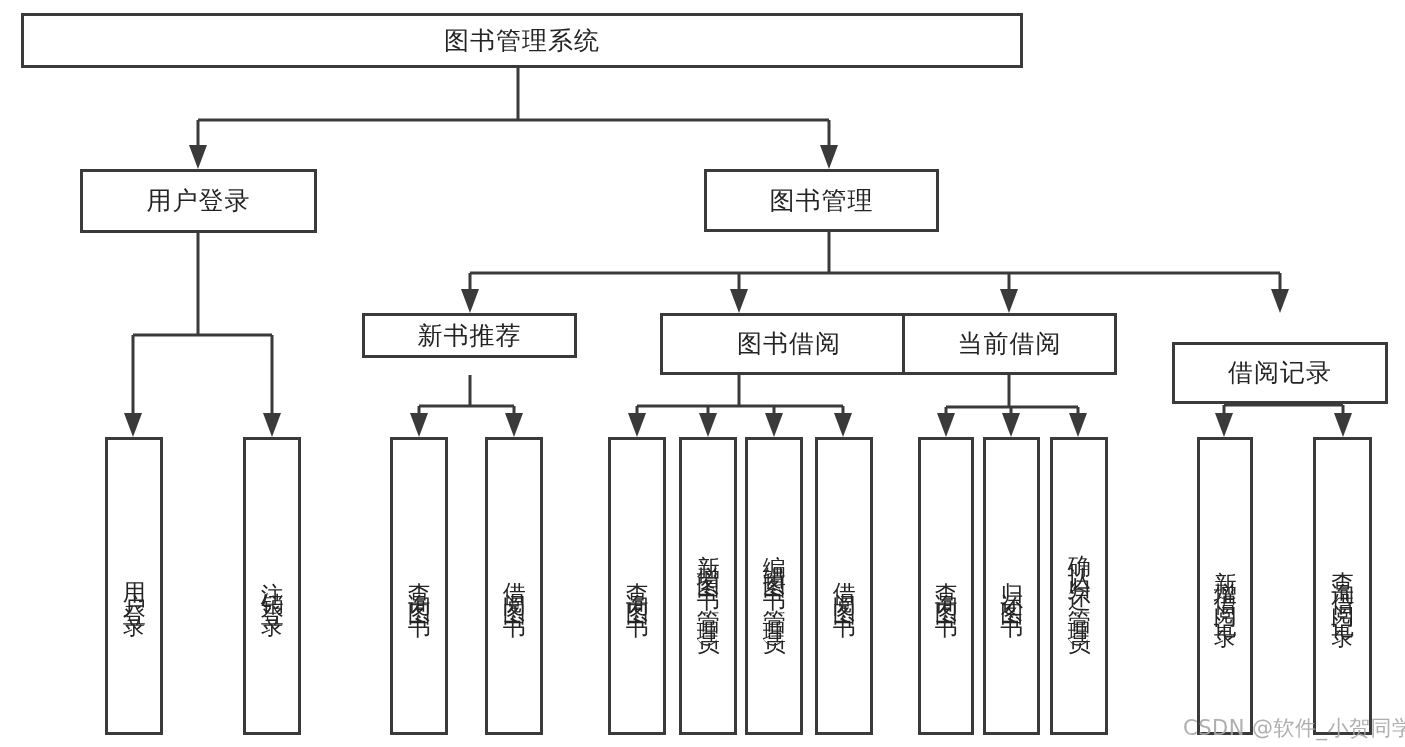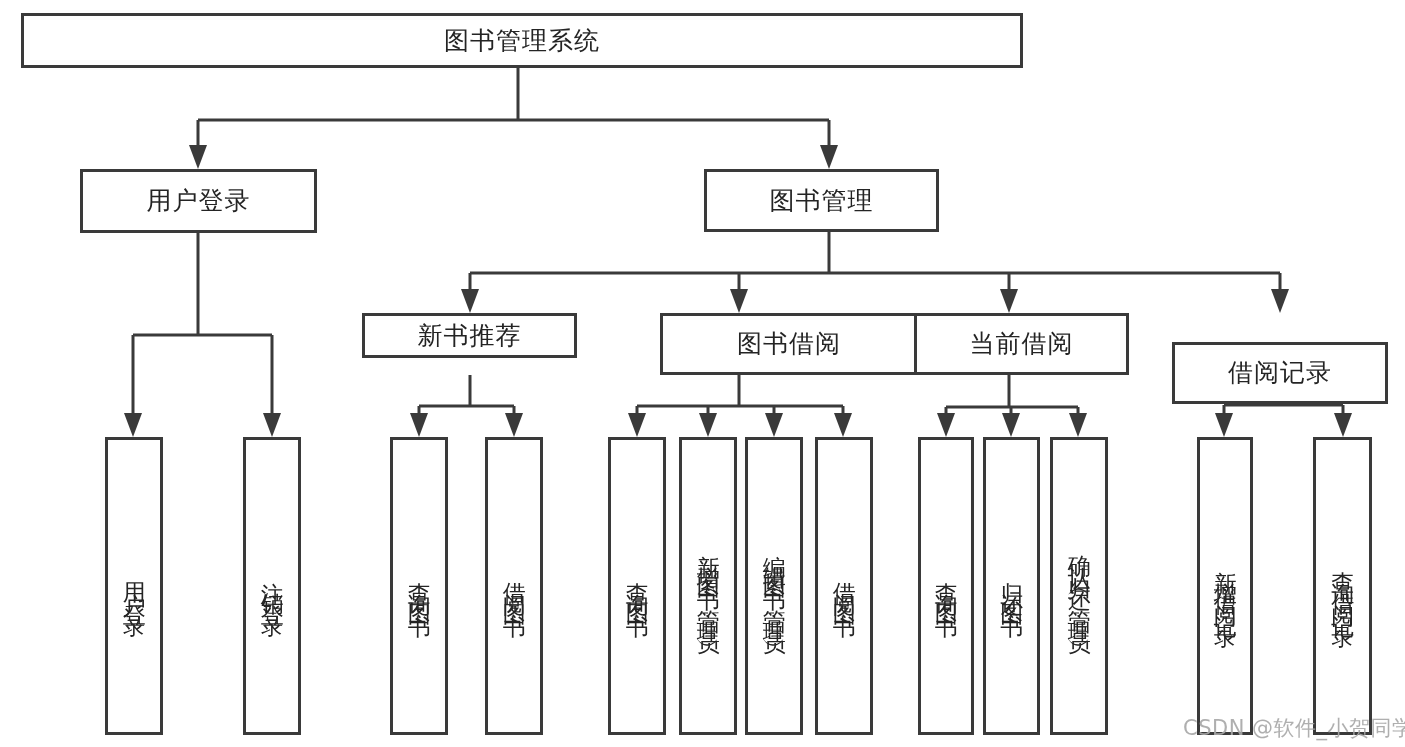--- a/index.html
+++ b/index.html
@@ -99,21 +99,21 @@
     </g>
   </svg>
 
   <div class="node" style="left:21px; top:13px; width:1002px; height:55px;">图书管理系统</div>
 
   <div class="node" style="left:80px; top:169px; width:237px; height:64px;">用户登录</div>
   <div class="node" style="left:704px; top:169px; width:235px; height:63px;">图书管理</div>
 
   <div class="node" style="left:362px; top:313px; width:215px; height:45px;">新书推荐</div>
   <div class="node" style="left:632px; top:313px; width:258px; height:62px;margin-left:28px;">图书借阅</div>
-  <div class="node" style="left:902px; top:313px; width:215px; height:62px;margin-left:12px;">当前借阅</div>
+  <div class="node" style="left:902px; top:313px; width:215px; height:62px;">当前借阅</div>
   <div class="node" style="left:1172px; top:313px; width:216px; height:62px;margin-top:29px;">借阅记录</div>
 
   <div class="node leaf" style="left:105px; top:437px; width:58px; height:298px;">用户登录</div>
   <div class="node leaf" style="left:243px; top:437px; width:58px; height:298px;">注销登录</div>
 
   <div class="node leaf" style="left:390px; top:437px; width:58px; height:298px;">查询图书</div>
   <div class="node leaf" style="left:485px; top:437px; width:58px; height:298px;">借阅图书</div>
 
   <div class="node leaf" style="left:608px; top:437px; width:58px; height:298px;">查询图书</div>
   <div class="node leaf" style="left:679px; top:437px; width:58px; height:298px;">新增图书（管理员）</div>

